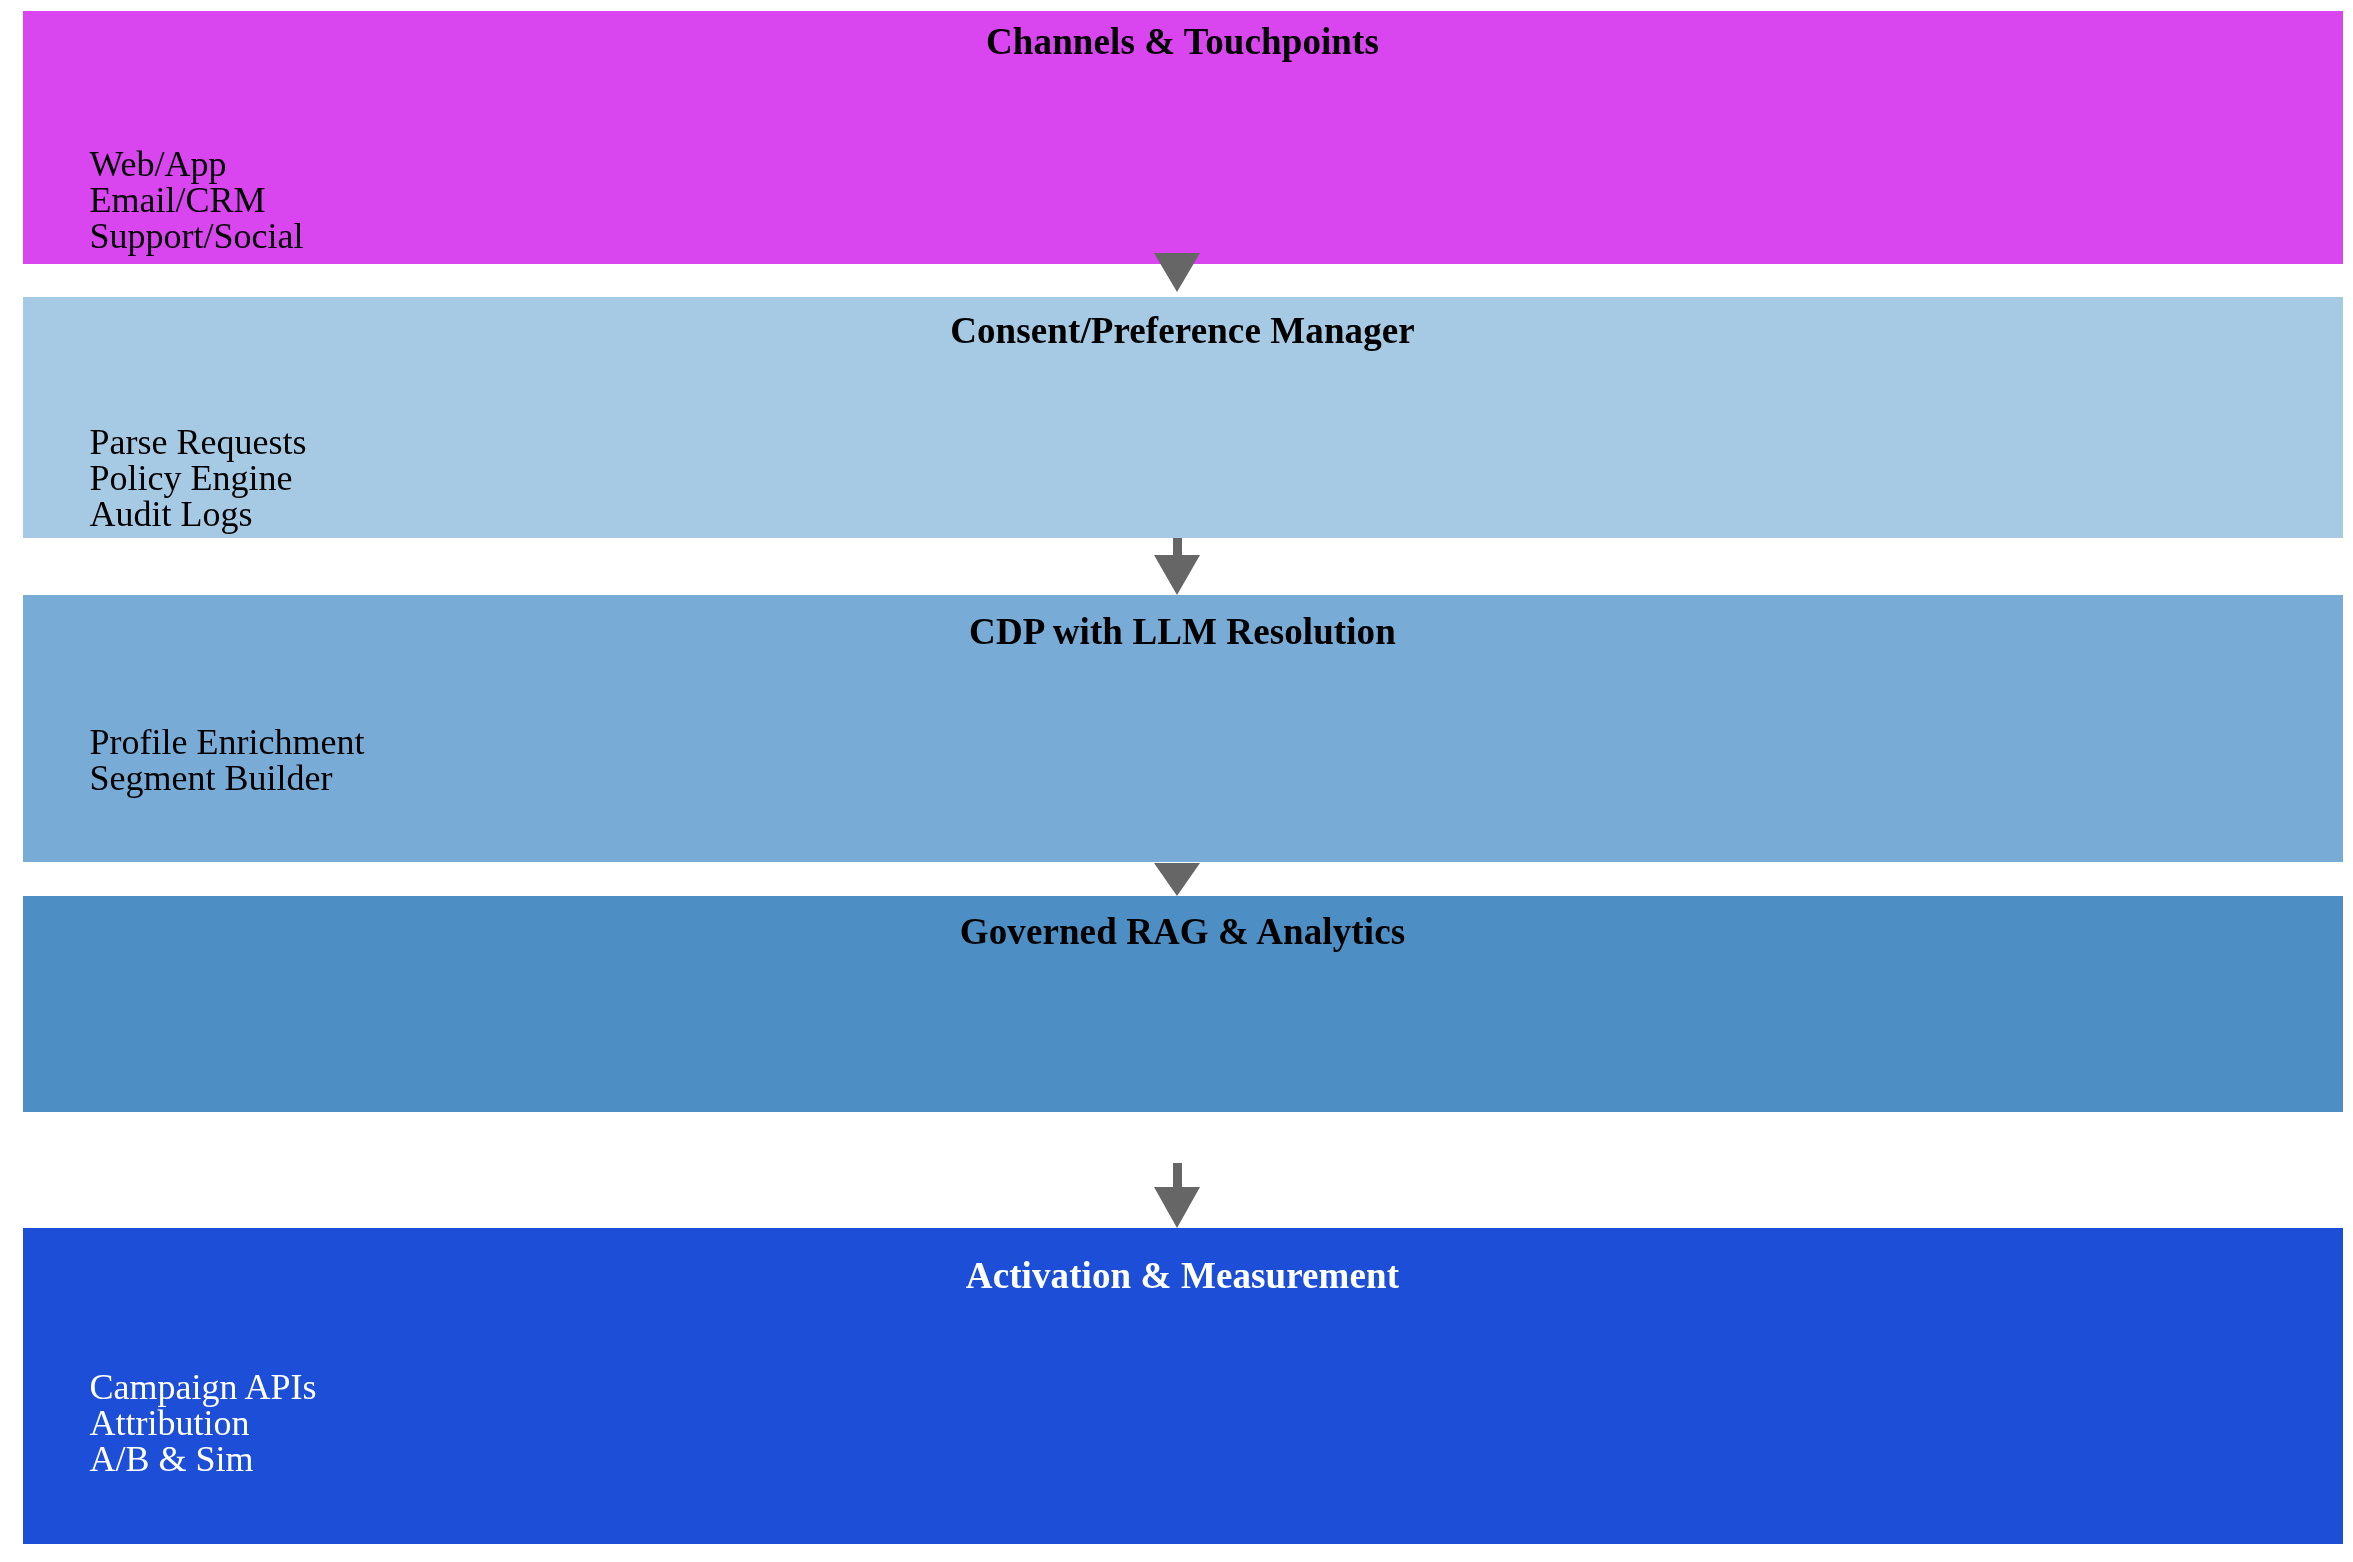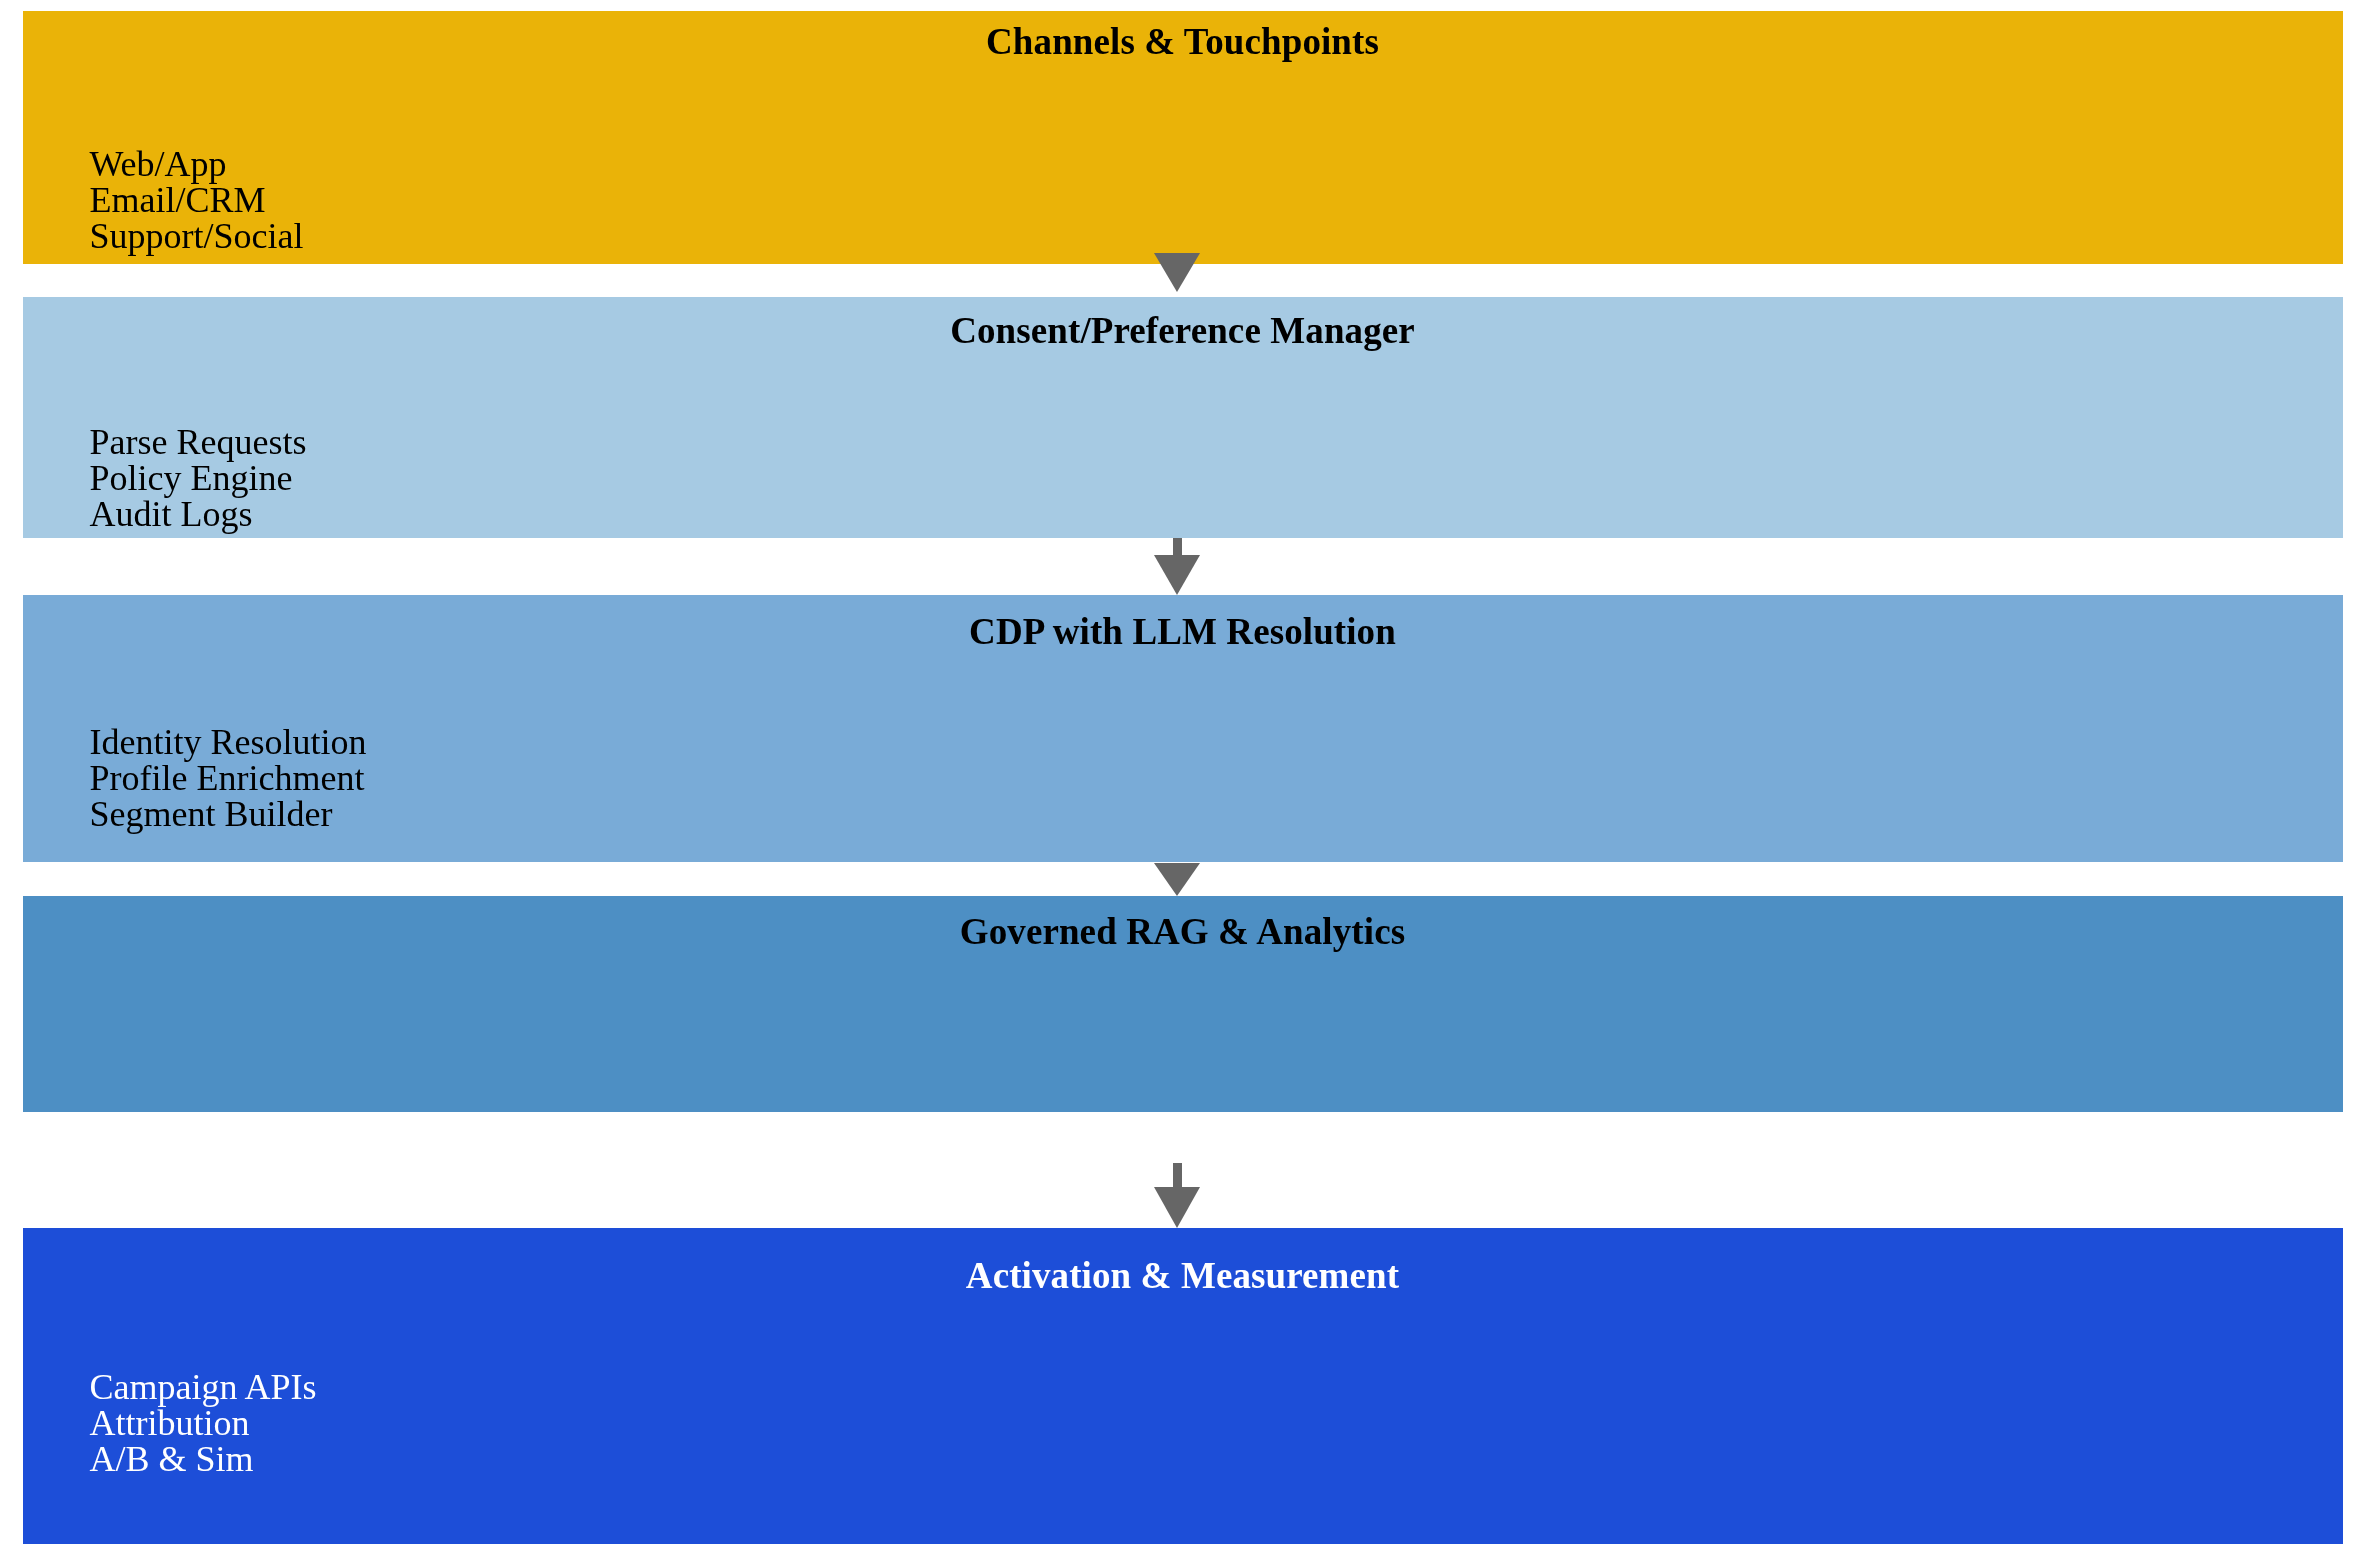--- a/index.html
+++ b/index.html
@@ -113,21 +113,21 @@
 
   .arrow-4 { top: 1163px; }
   .arrow-4 .arrow-stem { height: 24px; }
   .arrow-4 .arrow-head { border-top-width: 41px; border-top-style: solid; }
 </style>
 </head>
 <body style="background: rgb(255, 255, 255);">
 
 <div id="stack">
 
-  <div class="band band-1" style="background: #eab308; color: rgb(0, 0, 0);">
+  <div class="band band-1" style="background: #d946ef; color: rgb(0, 0, 0);">
     <div class="band-title">Channels &amp; Touchpoints</div>
     <div class="band-items">
       <div class="band-item">Web/App</div>
       <div class="band-item">Email/CRM</div>
       <div class="band-item">Support/Social</div>
     </div>
   </div>
 
   <div class="arrow arrow-1">
     <div class="arrow-stem" style="background: rgb(102, 102, 102);"></div>
@@ -144,21 +144,20 @@
   </div>
 
   <div class="arrow arrow-2">
     <div class="arrow-stem" style="background: rgb(102, 102, 102);"></div>
     <div class="arrow-head" style="border-top-color: rgb(102, 102, 102);"></div>
   </div>
 
   <div class="band band-3" style="background: rgb(121, 171, 215); color: rgb(0, 0, 0);">
     <div class="band-title">CDP with LLM Resolution</div>
     <div class="band-items">
-      <div class="band-item">Identity Resolution</div>
       <div class="band-item">Profile Enrichment</div>
       <div class="band-item">Segment Builder</div>
     </div>
   </div>
 
   <div class="arrow arrow-3">
     <div class="arrow-stem" style="background: rgb(102, 102, 102);"></div>
     <div class="arrow-head" style="border-top-color: rgb(102, 102, 102);"></div>
   </div>
 

